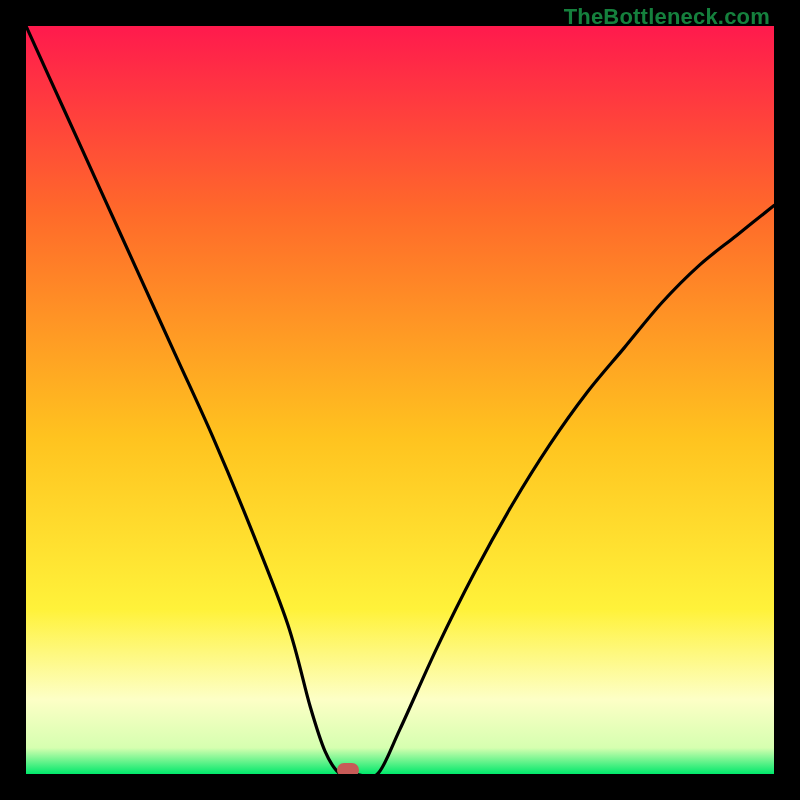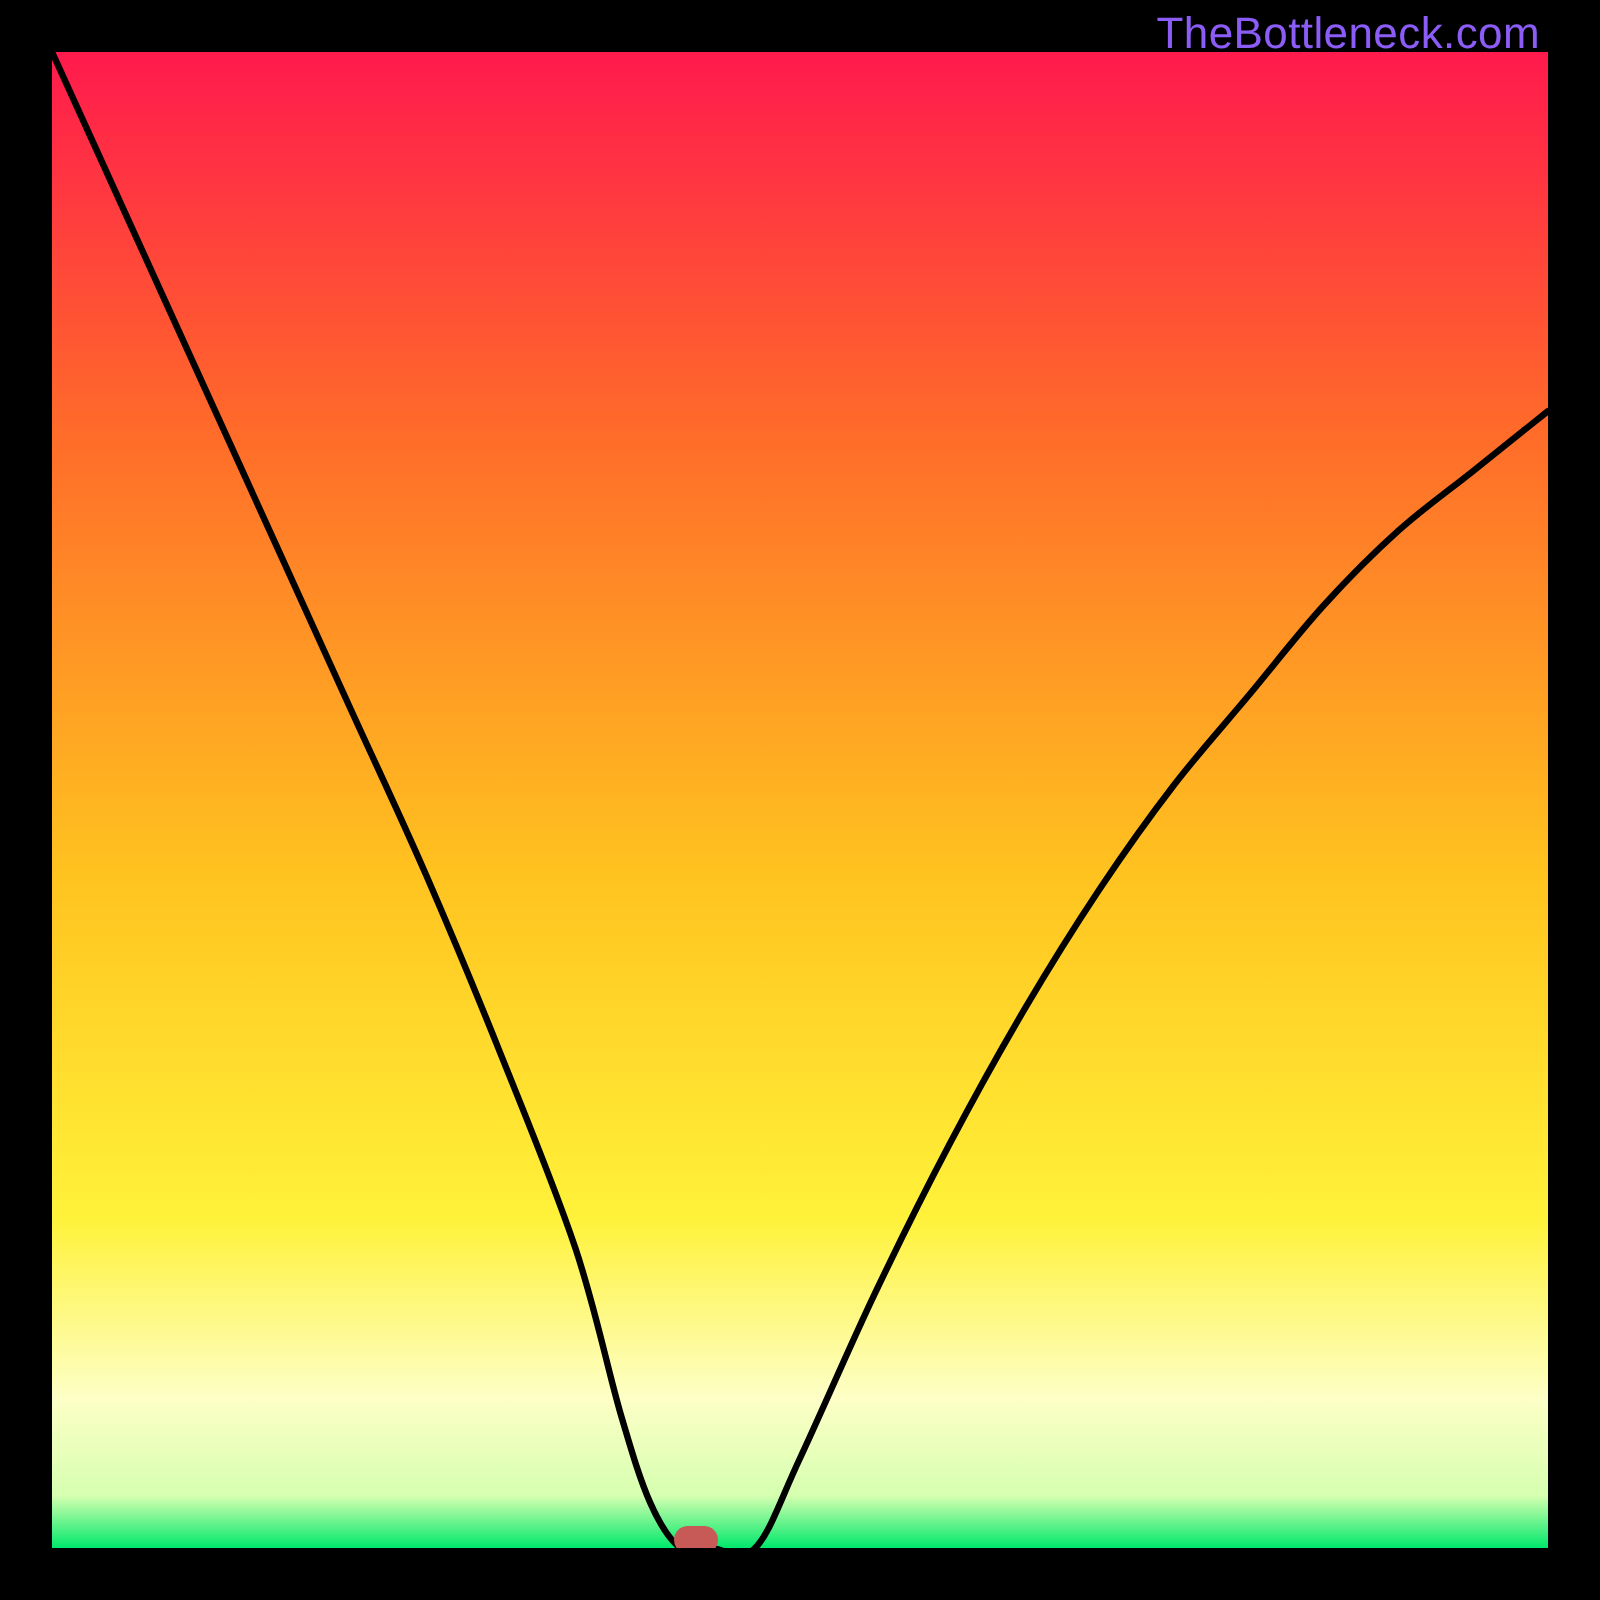--- a/index.html
+++ b/index.html
@@ -38,23 +38,23 @@
     position: absolute;
     left: 0;
     top: 0;
     width: 100%;
     height: 100%;
   }
   .watermark {
     position: absolute;
     top: 4px;
     right: 30px;
-    color: #8b5cf6;
+    color: #15803d;
     font-size: 22px;
-    font-weight: 400;
+    font-weight: 700;
     letter-spacing: 0.2px;
   }
   .marker {
     position: absolute;
     width: 22px;
     height: 14px;
     border-radius: 7px;
     transform: translate(-50%, -50%);
   }
 </style>

